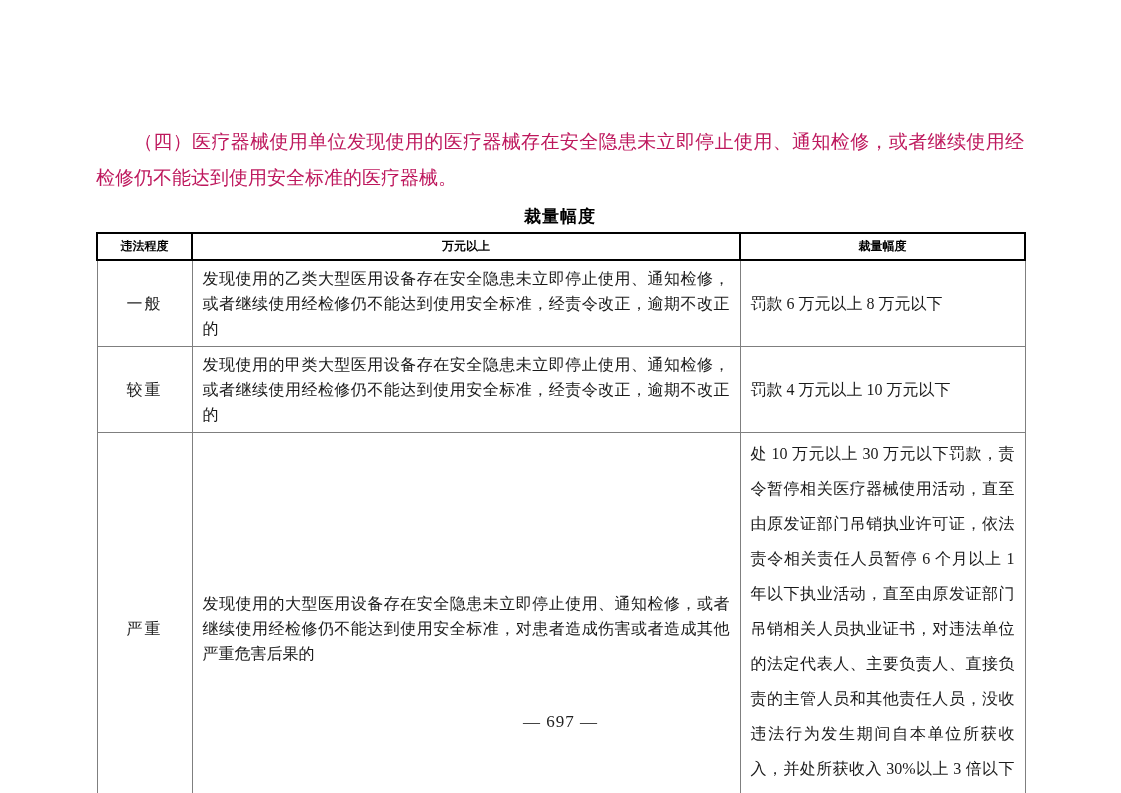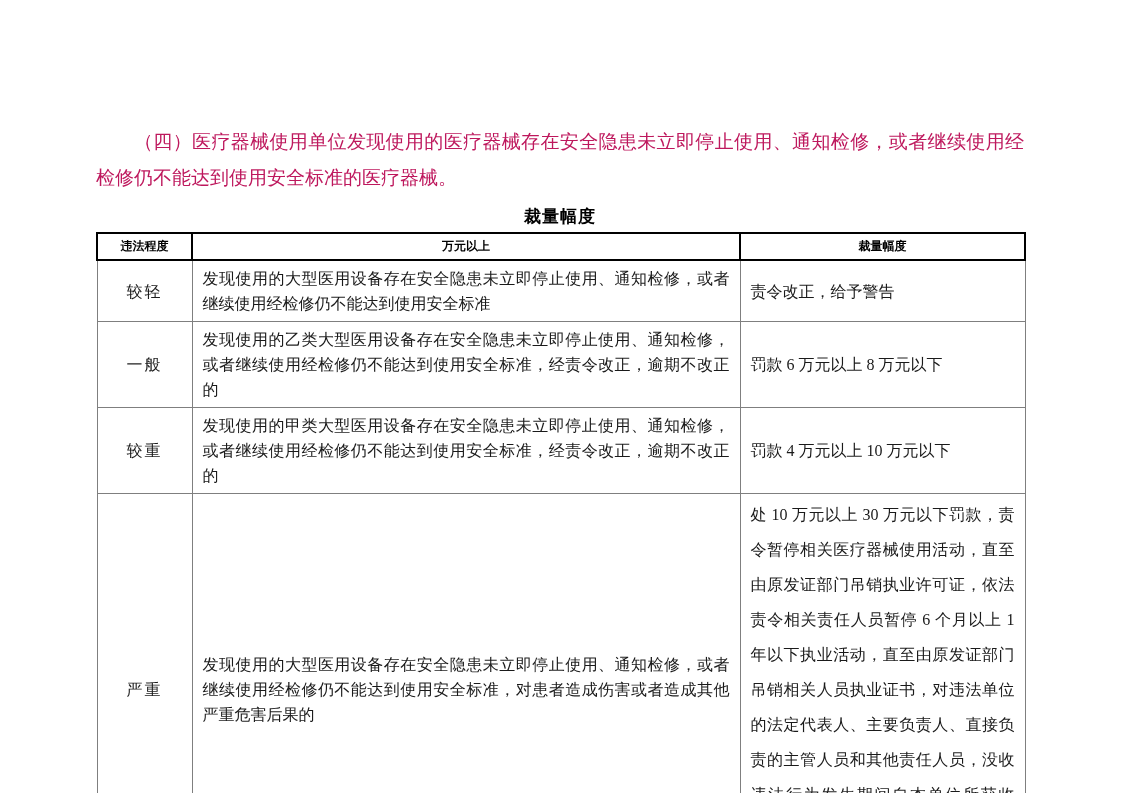--- a/index.html
+++ b/index.html
@@ -108,37 +108,33 @@
         <col class="c-penalty">
       </colgroup>
       <thead>
         <tr>
           <th>违法程度</th>
           <th>万元以上</th>
           <th>裁量幅度</th>
         </tr>
       </thead>
       <tbody>
-        <tr class="row-light">
-          <td class="degree">较轻</td>
-          <td class="circ">发现使用的大型医用设备存在安全隐患未立即停止使用、通知检修，或者继续使用经检修仍不能达到使用安全标准</td>
-          <td class="penalty">责令改正，给予警告</td>
-        </tr>
         <tr class="row-normal">
           <td class="degree">一般</td>
           <td class="circ">发现使用的乙类大型医用设备存在安全隐患未立即停止使用、通知检修，或者继续使用经检修仍不能达到使用安全标准，经责令改正，逾期不改正的</td>
           <td class="penalty">罚款 6 万元以上 8 万元以下</td>
         </tr>
         <tr class="row-heavy">
           <td class="degree">较重</td>
           <td class="circ">发现使用的甲类大型医用设备存在安全隐患未立即停止使用、通知检修，或者继续使用经检修仍不能达到使用安全标准，经责令改正，逾期不改正的</td>
           <td class="penalty">罚款 4 万元以上 10 万元以下</td>
         </tr>
         <tr class="row-severe">
           <td class="degree">严重</td>
           <td class="circ">发现使用的大型医用设备存在安全隐患未立即停止使用、通知检修，或者继续使用经检修仍不能达到使用安全标准，对患者造成伤害或者造成其他严重危害后果的</td>
           <td class="penalty">处 10 万元以上 30 万元以下罚款，责令暂停相关医疗器械使用活动，直至由原发证部门吊销执业许可证，依法责令相关责任人员暂停 6 个月以上 1 年以下执业活动，直至由原发证部门吊销相关人员执业证书，对违法单位的法定代表人、主要负责人、直接负责的主管人员和其他责任人员，没收违法行为发生期间自本单位所获收入，并处所获收入 30%以上 3 倍以下罚款，依法给予处分</td>
         </tr>
       </tbody>
     </table>
   </div>
 
+  <div class="page-number">—  697  —</div>
 </div>
 
 </body></html>

